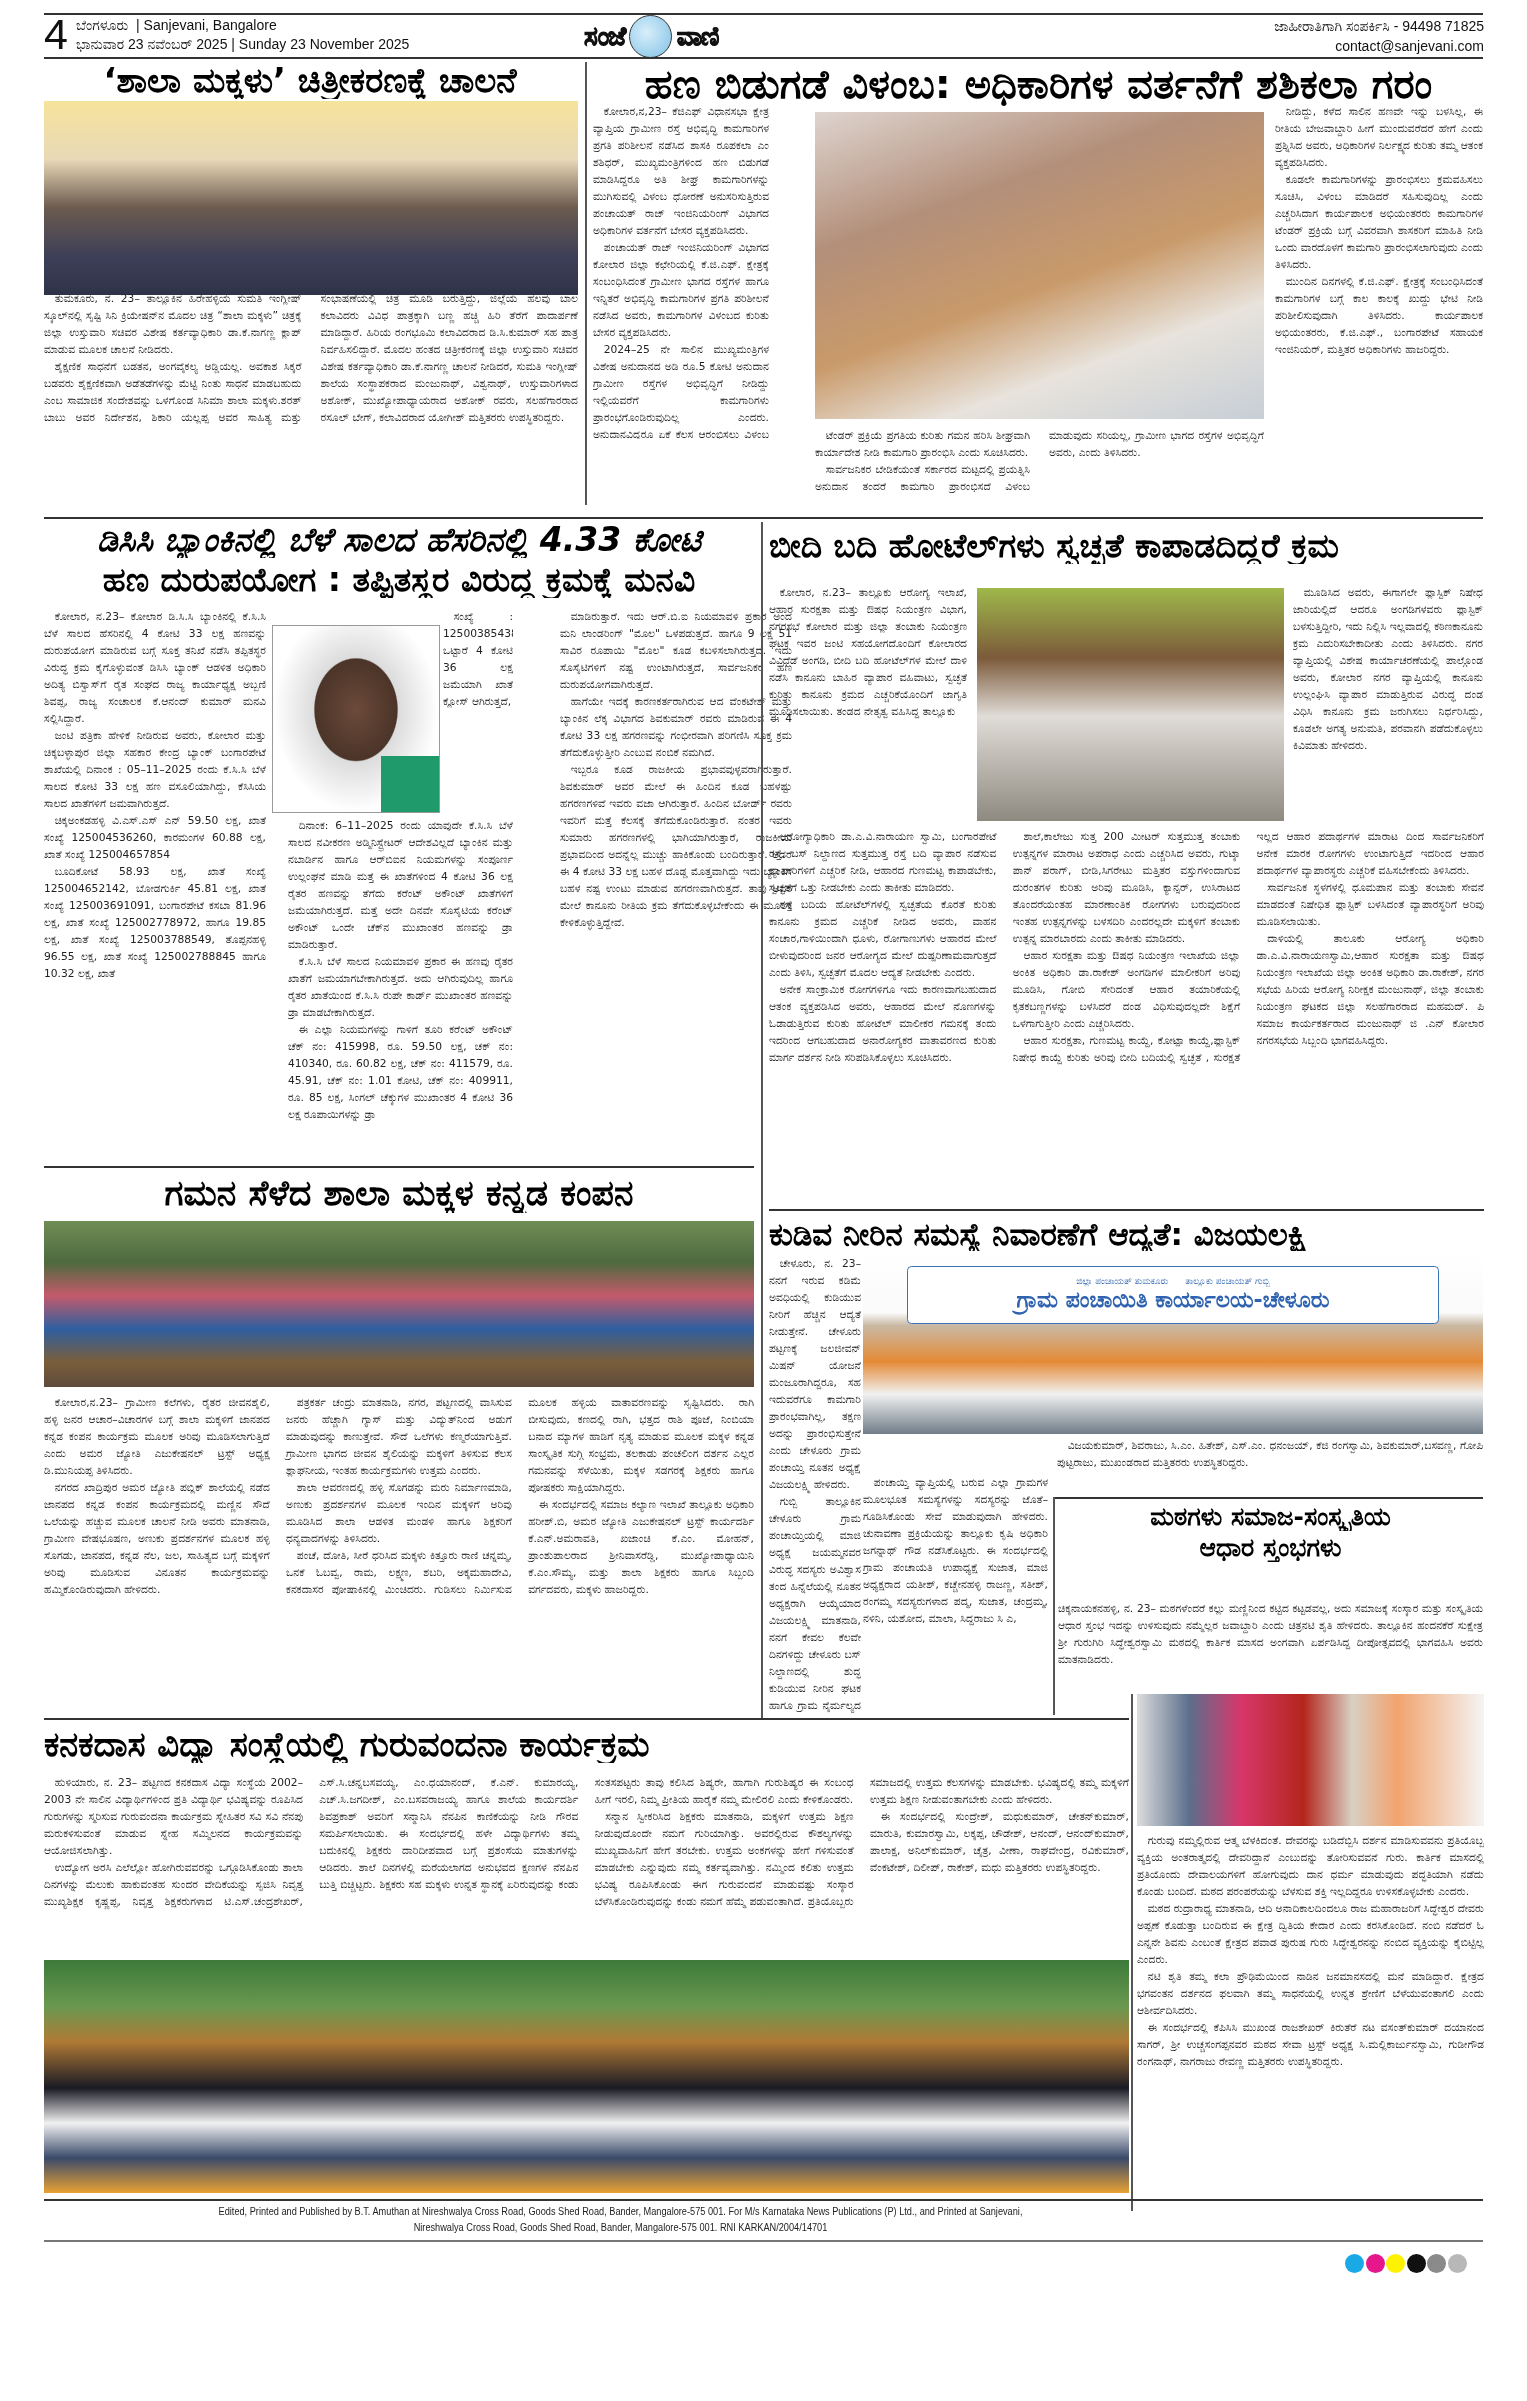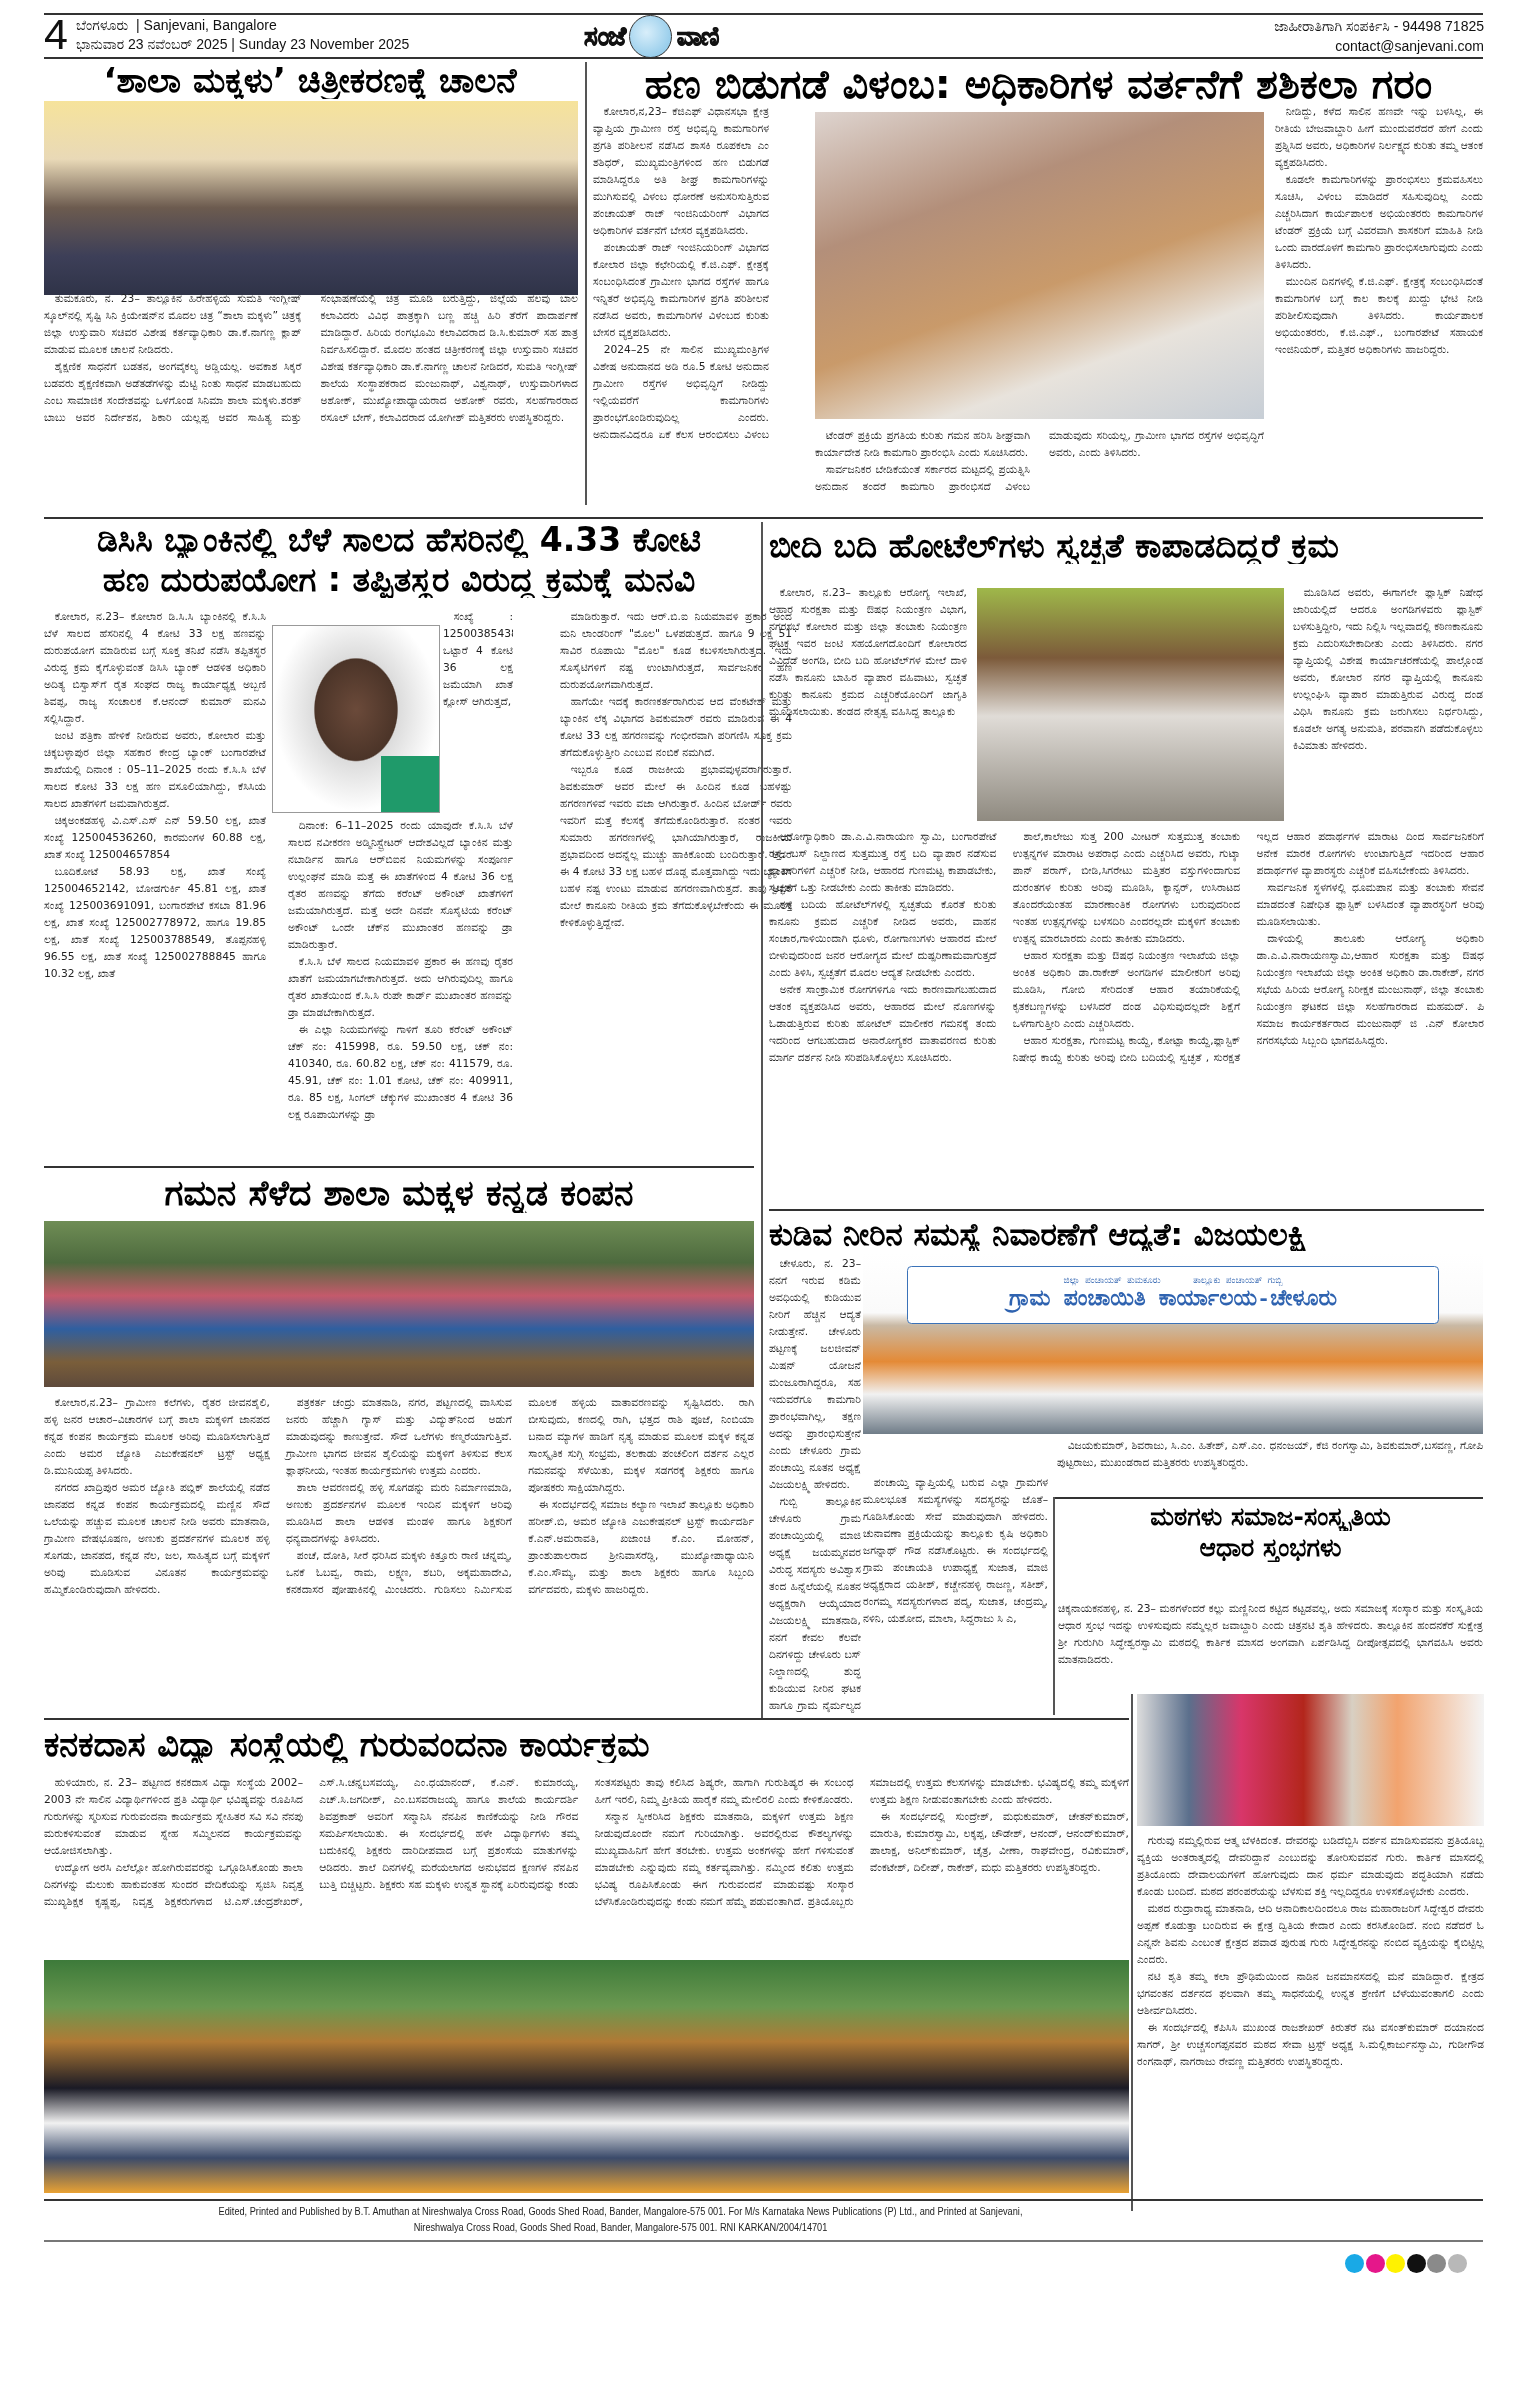--- a/index.html
+++ b/index.html
@@ -12,21 +12,21 @@
   .logo{left:584px;top:10.3px;height:52px;display:flex;align-items:center;gap:4.4px;}
   .logo .w{font-family:"DejaVu Sans",sans-serif;font-weight:bold;font-size:26px;color:#111;-webkit-text-stroke:0.7px #111;letter-spacing:-1.5px;}
   .logo .globe{width:41px;height:41px;border-radius:50%;background:radial-gradient(circle at 40% 40%,#d8eefa,#7fc1e6);border:1.5px solid #333;}
   .mast-r{right:44px;top:16.3px;text-align:right;font-family:"Liberation Sans",sans-serif;font-size:14px;line-height:20px;}
   .hl{font-family:"DejaVu Sans",sans-serif;font-weight:bold;color:#000;line-height:1.1;white-space:nowrap;overflow:hidden;}
   .body{font-family:"DejaVu Sans",sans-serif;font-size:10.7px;line-height:17px;color:#222;text-align:justify;overflow:hidden;}
   .body p{margin:0;text-indent:1em;}
   .cols2{column-count:2;column-gap:19px;}
   .cols3{column-count:3;column-gap:16.3px;}
   .cols4{column-count:4;column-gap:16.3px;}
-  .photo{position:absolute;overflow:hidden;font-family:Liberation Mono, monospace;}
+  .photo{position:absolute;overflow:hidden;}
   .ph-school{background:linear-gradient(180deg,#f6e39b 0%,#e9d9b7 30%,#6c5b4f 55%,#3d3f58 80%,#2f3348 100%);}
   .ph-office{background:linear-gradient(160deg,#ded4cf 0%,#b38f7a 30%,#c99a6a 55%,#e8e3dc 75%,#c7ced6 100%);}
   .ph-man{background:radial-gradient(ellipse at 50% 45%,#6b4a3a 0%,#4b3428 35%,#dcdcdc 36%,#fff 70%);border:0.7px solid #999;}
   .ph-man::after{content:"";position:absolute;right:0;bottom:0;width:35%;height:30%;background:#1f9a6a;}
   .ph-shop{background:linear-gradient(180deg,#9fb84a 0%,#7c5a3a 30%,#e0dcd7 55%,#8f8a80 100%);}
   .ph-group{background:linear-gradient(180deg,#6f8d55 0%,#4d6a3e 25%,#c45a6b 45%,#2f5fa0 65%,#7a5e3a 85%,#5e4a3c 100%);}
   .ph-water{background:linear-gradient(180deg,#ffffff 0%,#fafafa 33%,#c9b9a4 40%,#e48a36 60%,#f1f1f1 78%,#6f7c88 100%);}
   .ph-water .sign{position:absolute;left:44px;right:44px;top:13.3px;height:58px;background:#fff;border:1.5px solid #3a72b8;border-radius:4.4px;text-align:center;color:#2f63b0;font-weight:bold;font-size:22px;line-height:25px;padding-top:9px;box-sizing:border-box;}
   .ph-water .sign small{display:block;font-size:9px;line-height:10.3px;color:#2f63b0;font-weight:normal;}
   .ph-temple{background:linear-gradient(90deg,#ddd 0%,#5b6f8c 15%,#d8366a 30%,#b3261c 48%,#d8d0c3 62%,#f2a36e 75%,#f4f4f4 100%);}
@@ -79,21 +79,21 @@
   </div>
   <div class="abs body" style="left:1275px;top:103px;width:208px;height:407px;">
     <p>ನೀಡಿದ್ದು, ಕಳೆದ ಸಾಲಿನ ಹಣವೇ ಇನ್ನು ಬಳಸಿಲ್ಲ, ಈ ರೀತಿಯ ಬೇಜವಾಬ್ದಾರಿ ಹೀಗೆ ಮುಂದುವರೆದರೆ ಹೇಗೆ ಎಂದು ಪ್ರಶ್ನಿಸಿದ ಅವರು, ಅಧಿಕಾರಿಗಳ ನಿರ್ಲಕ್ಷ್ಯದ ಕುರಿತು ತಮ್ಮ ಆತಂಕ ವ್ಯಕ್ತಪಡಿಸಿದರು.</p>
     <p>ಕೂಡಲೇ ಕಾಮಗಾರಿಗಳನ್ನು ಪ್ರಾರಂಭಿಸಲು ಕ್ರಮವಹಿಸಲು ಸೂಚಿಸಿ, ವಿಳಂಬ ಮಾಡಿದರೆ ಸಹಿಸುವುದಿಲ್ಲ ಎಂದು ಎಚ್ಚರಿಸಿದಾಗ ಕಾರ್ಯಪಾಲಕ ಅಭಿಯಂತರರು ಕಾಮಗಾರಿಗಳ ಟೆಂಡರ್ ಪ್ರಕ್ರಿಯೆ ಬಗ್ಗೆ ವಿವರವಾಗಿ ಶಾಸಕರಿಗೆ ಮಾಹಿತಿ ನೀಡಿ ಒಂದು ವಾರದೊಳಗೆ ಕಾಮಗಾರಿ ಪ್ರಾರಂಭಿಸಲಾಗುವುದು ಎಂದು ತಿಳಿಸಿದರು.</p>
     <p>ಮುಂದಿನ ದಿನಗಳಲ್ಲಿ ಕೆ.ಜಿ.ಎಫ್. ಕ್ಷೇತ್ರಕ್ಕೆ ಸಂಬಂಧಿಸಿದಂತೆ ಕಾಮಗಾರಿಗಳ ಬಗ್ಗೆ ಕಾಲ ಕಾಲಕ್ಕೆ ಖುದ್ದು ಭೇಟಿ ನೀಡಿ ಪರಿಶೀಲಿಸುವುದಾಗಿ ತಿಳಿಸಿದರು. ಕಾರ್ಯಪಾಲಕ ಅಭಿಯಂತರರು, ಕೆ.ಜಿ.ಎಫ್., ಬಂಗಾರಪೇಟೆ ಸಹಾಯಕ ಇಂಜಿನಿಯರ್, ಮತ್ತಿತರ ಅಧಿಕಾರಿಗಳು ಹಾಜರಿದ್ದರು.</p>
   </div>
 </section>
 <div class="rule" style="left:44px;top:517px;width:1439px;height:1.5px;"></div>
 
 <section>
-  <div class="abs hl" style="left:44px;top:522px;width:710px;font-size:33px;text-align:center;">ಡಿಸಿಸಿ ಬ್ಯಾಂಕಿನಲ್ಲಿ ಬೆಳೆ ಸಾಲದ ಹೆಸರಿನಲ್ಲಿ 4.33 ಕೋಟಿ</div>
+  <div class="abs hl" style="left:44px;top:522px;width:710px;font-size:33px;text-align:center;font-style:italic;">ಡಿಸಿಸಿ ಬ್ಯಾಂಕಿನಲ್ಲಿ ಬೆಳೆ ಸಾಲದ ಹೆಸರಿನಲ್ಲಿ 4.33 ಕೋಟಿ</div>
   <div class="abs hl" style="left:44px;top:562px;width:710px;font-size:33px;text-align:center;">ಹಣ ದುರುಪಯೋಗ : ತಪ್ಪಿತಸ್ಥರ ವಿರುದ್ಧ ಕ್ರಮಕ್ಕೆ ಮನವಿ</div>
   <div class="abs body" style="left:44px;top:608px;width:222px;height:562px;">
     <p>ಕೋಲಾರ, ನ.23– ಕೋಲಾರ ಡಿ.ಸಿ.ಸಿ ಬ್ಯಾಂಕಿನಲ್ಲಿ ಕೆ.ಸಿ.ಸಿ ಬೆಳೆ ಸಾಲದ ಹೆಸರಿನಲ್ಲಿ 4 ಕೋಟಿ 33 ಲಕ್ಷ ಹಣವನ್ನು ದುರುಪಯೋಗ ಮಾಡಿರುವ ಬಗ್ಗೆ ಸೂಕ್ತ ತನಿಖೆ ನಡೆಸಿ ತಪ್ಪಿತಸ್ಥರ ವಿರುದ್ಧ ಕ್ರಮ ಕೈಗೊಳ್ಳುವಂತೆ ಡಿಸಿಸಿ ಬ್ಯಾಂಕ್ ಆಡಳಿತ ಅಧಿಕಾರಿ ಅದಿತ್ಯ ಬಿಸ್ವಾಸ್‌ಗೆ ರೈತ ಸಂಘದ ರಾಜ್ಯ ಕಾರ್ಯಾಧ್ಯಕ್ಷ ಅಬ್ಬಣಿ ಶಿವಪ್ಪ, ರಾಜ್ಯ ಸಂಚಾಲಕ ಕೆ.ಆನಂದ್ ಕುಮಾರ್ ಮನವಿ ಸಲ್ಲಿಸಿದ್ದಾರೆ.</p>
     <p>ಜಂಟಿ ಪತ್ರಿಕಾ ಹೇಳಿಕೆ ನೀಡಿರುವ ಅವರು, ಕೋಲಾರ ಮತ್ತು ಚಿಕ್ಕಬಳ್ಳಾಪುರ ಜಿಲ್ಲಾ ಸಹಕಾರ ಕೇಂದ್ರ ಬ್ಯಾಂಕ್ ಬಂಗಾರಪೇಟೆ ಶಾಖೆಯಲ್ಲಿ ದಿನಾಂಕ : 05–11–2025 ರಂದು ಕೆ.ಸಿ.ಸಿ ಬೆಳೆ ಸಾಲದ ಕೋಟಿ 33 ಲಕ್ಷ ಹಣ ವಸೂಲಿಯಾಗಿದ್ದು, ಕೆಸಿಸಿಯ ಸಾಲದ ಖಾತೆಗಳಿಗೆ ಜಮವಾಗಿರುತ್ತದೆ.</p>
     <p>ಚಿಕ್ಕಅಂಕಡಹಳ್ಳಿ ವಿ.ಎಸ್.ಎಸ್ ಎನ್ 59.50 ಲಕ್ಷ, ಖಾತೆ ಸಂಖ್ಯೆ 125004536260, ಕಾರಮಂಗಳ 60.88 ಲಕ್ಷ, ಖಾತೆ ಸಂಖ್ಯೆ 125004657854</p>
     <p>ಬೂದಿಕೋಟೆ 58.93 ಲಕ್ಷ, ಖಾತೆ ಸಂಖ್ಯೆ 125004652142, ಬೋಡಗುರ್ಕಿ 45.81 ಲಕ್ಷ, ಖಾತೆ ಸಂಖ್ಯೆ 125003691091, ಬಂಗಾರಪೇಟೆ ಕಸಬಾ 81.96 ಲಕ್ಷ, ಖಾತೆ ಸಂಖ್ಯೆ 125002778972, ಹಾಗೂ 19.85 ಲಕ್ಷ, ಖಾತೆ ಸಂಖ್ಯೆ 125003788549, ತೊಪ್ಪನಹಳ್ಳಿ 96.55 ಲಕ್ಷ, ಖಾತೆ ಸಂಖ್ಯೆ 125002788845 ಹಾಗೂ 10.32 ಲಕ್ಷ, ಖಾತೆ</p>
   </div>
   <div class="photo ph-man" style="left:272px;top:625px;width:166px;height:186px;"></div>
   <div class="abs body" style="left:300px;top:608px;width:222px;height:0;"></div>
   <div class="abs body" style="left:448px;top:608px;width:0;height:0;"></div>

